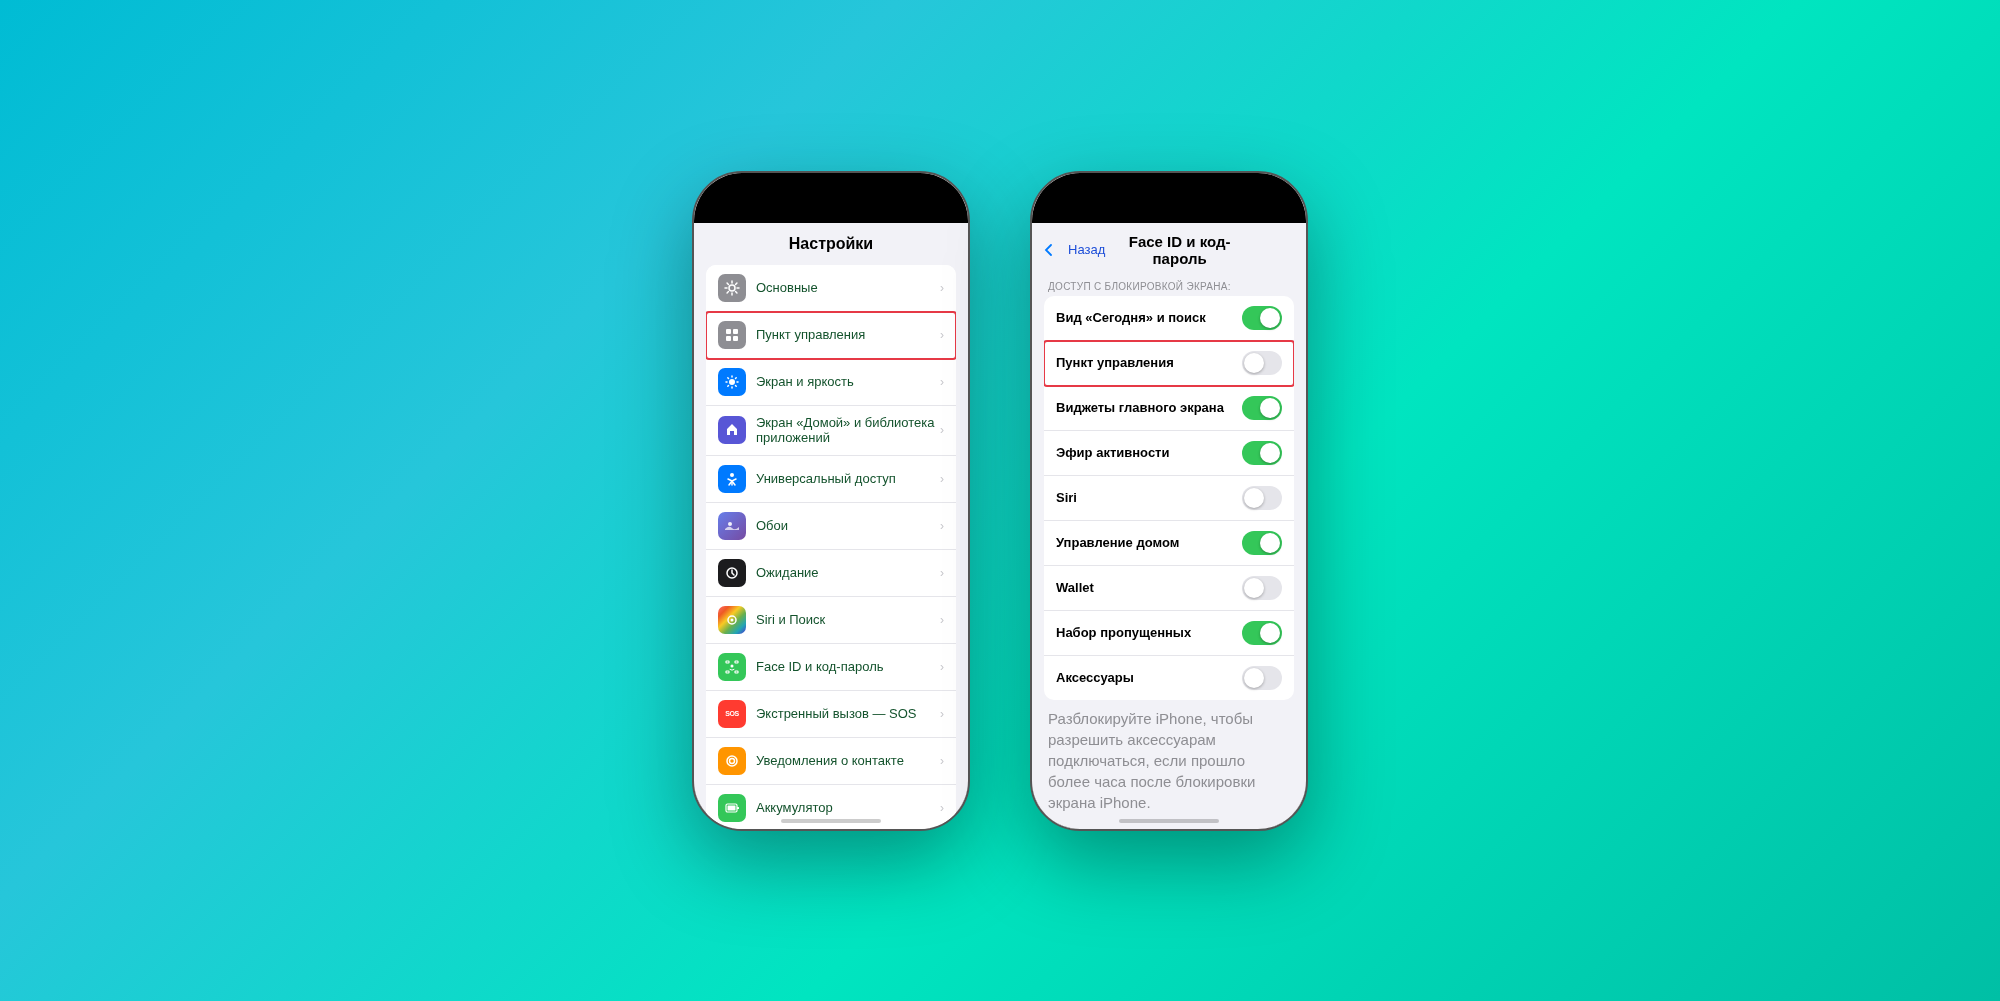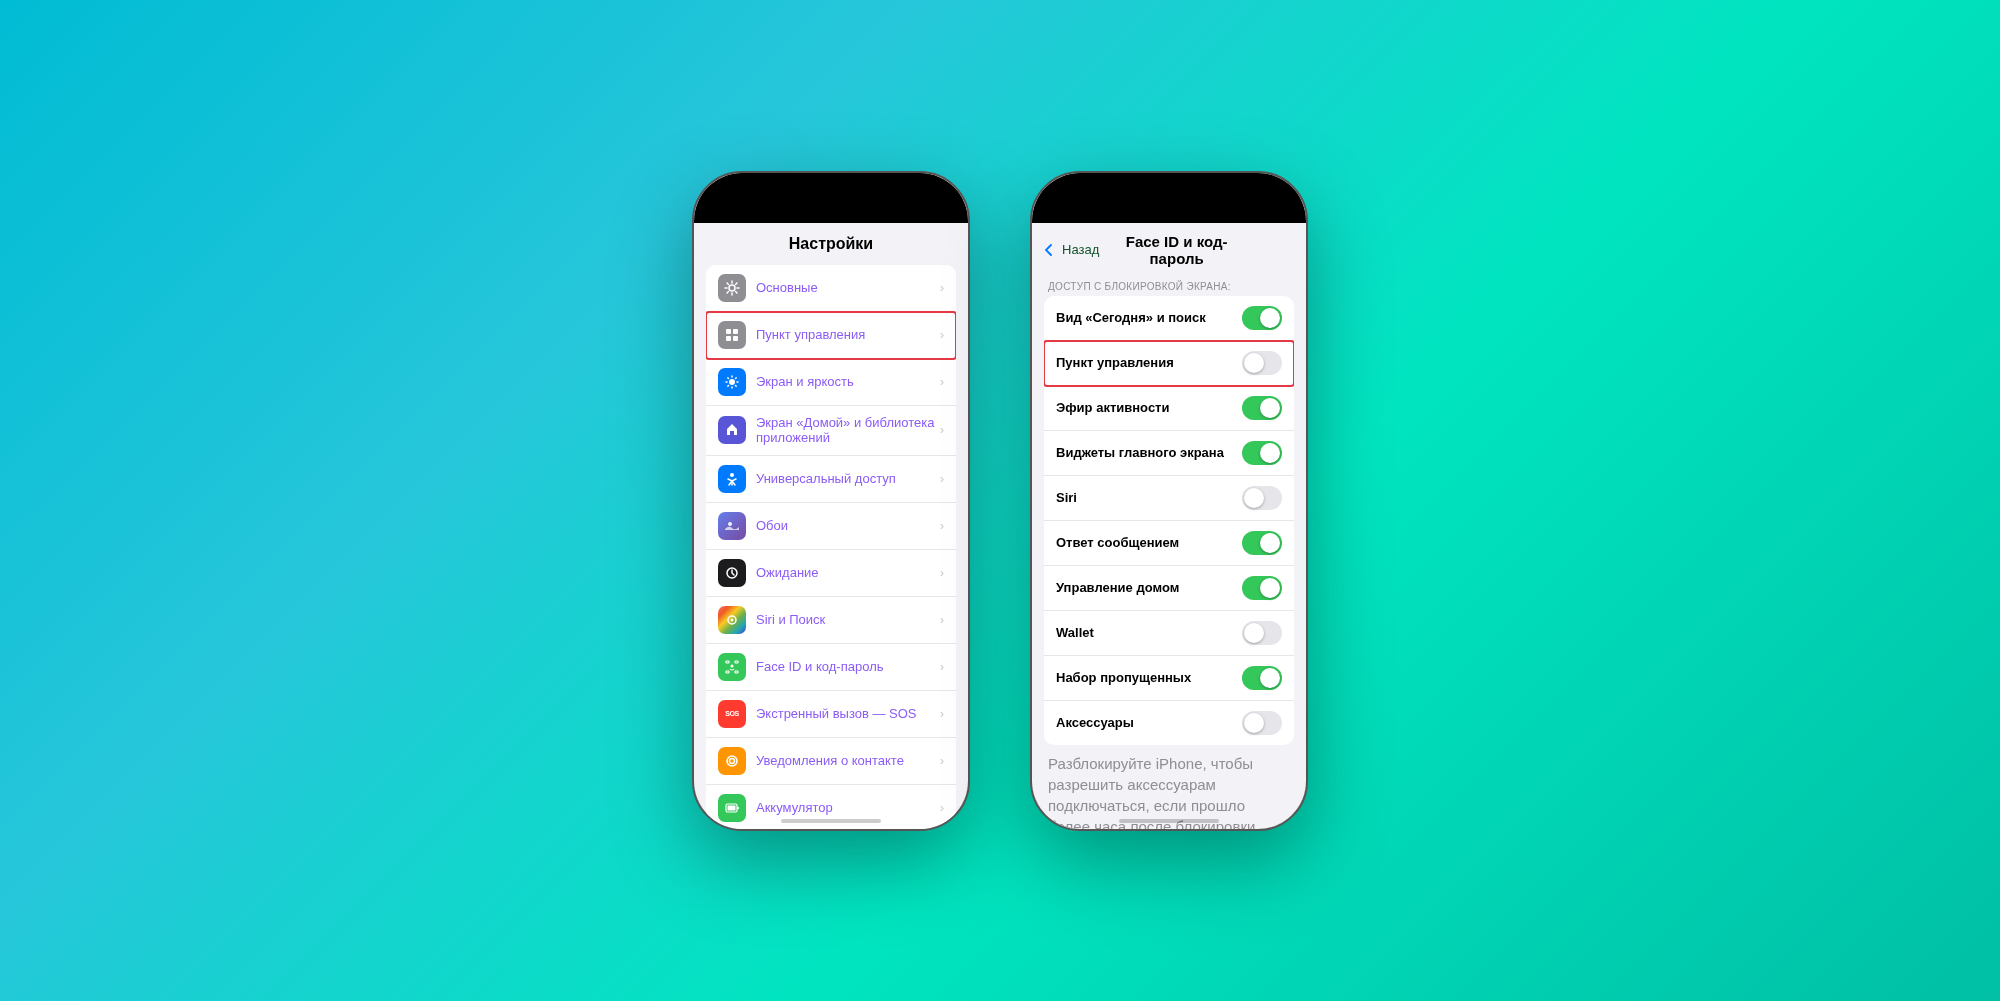--- a/index.html
+++ b/index.html
@@ -129,21 +129,21 @@
       align-items: center;
       justify-content: center;
       margin-right: 10px;
       flex-shrink: 0;
       font-size: 14px;
       color: #fff;
     }
     .settings-label {
       flex: 1;
       font-size: 13px;
-      color: #8b5cf6;
+      color: #14532d;
       line-height: 1.2;
     }
     .settings-chevron {
       color: #c7c7cc;
       font-size: 12px;
     }
     .highlighted-item {
       outline: 2.5px solid #e63946;
       border-radius: 3px;
       outline-offset: -1px;
@@ -176,25 +176,25 @@
     .toggle.on::after { left: 18px; }
     .toggle.off::after { left: 2px; }
     
     .faceid-header {
       display: flex;
       align-items: center;
       padding: 10px 12px 8px;
       background: #f2f2f7;
     }
     .faceid-back {
-      color: #14532d;
+      color: #1d4ed8;
       font-size: 13px;
       display: flex;
       align-items: center;
-      gap: 10px;
+      gap: 16px;
     }
     .faceid-title {
       flex: 1;
       text-align: center;
       font-size: 15px;
       font-weight: 600;
       color: #000;
       margin-right: 40px;
     }
     .section-header {
@@ -477,38 +477,34 @@
           <div class="toggle on"></div>
         </div>
 
 
         <div class="faceid-item highlighted-item">
           <span class="faceid-item-label">Пункт управления</span>
           <div class="toggle off"></div>
         </div>
 
         <div class="faceid-item">
+          <span class="faceid-item-label">Виджеты главного экрана</span>
+          <div class="toggle on"></div>
+        </div>
+
+        <div class="faceid-item">
           <span class="faceid-item-label">Эфир активности</span>
           <div class="toggle on"></div>
         </div>
 
         <div class="faceid-item">
-          <span class="faceid-item-label">Виджеты главного экрана</span>
-          <div class="toggle on"></div>
-        </div>
-
-        <div class="faceid-item">
           <span class="faceid-item-label">Siri</span>
           <div class="toggle off"></div>
         </div>
 
-        <div class="faceid-item">
-          <span class="faceid-item-label">Ответ сообщением</span>
-          <div class="toggle on"></div>
-        </div>
 
         <div class="faceid-item">
           <span class="faceid-item-label">Управление домом</span>
           <div class="toggle on"></div>
         </div>
 
         <div class="faceid-item">
           <span class="faceid-item-label">Wallet</span>
           <div class="toggle off"></div>
         </div>

